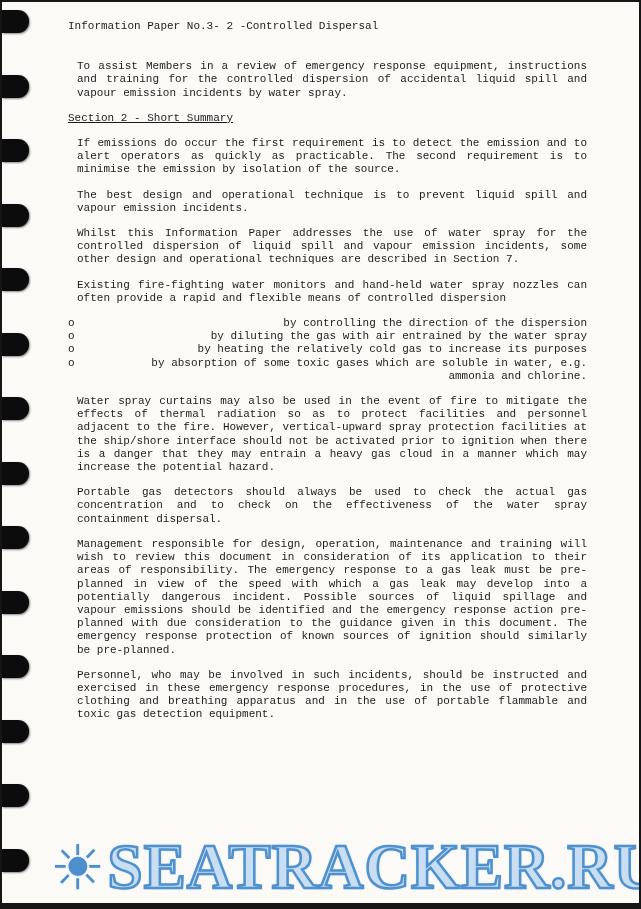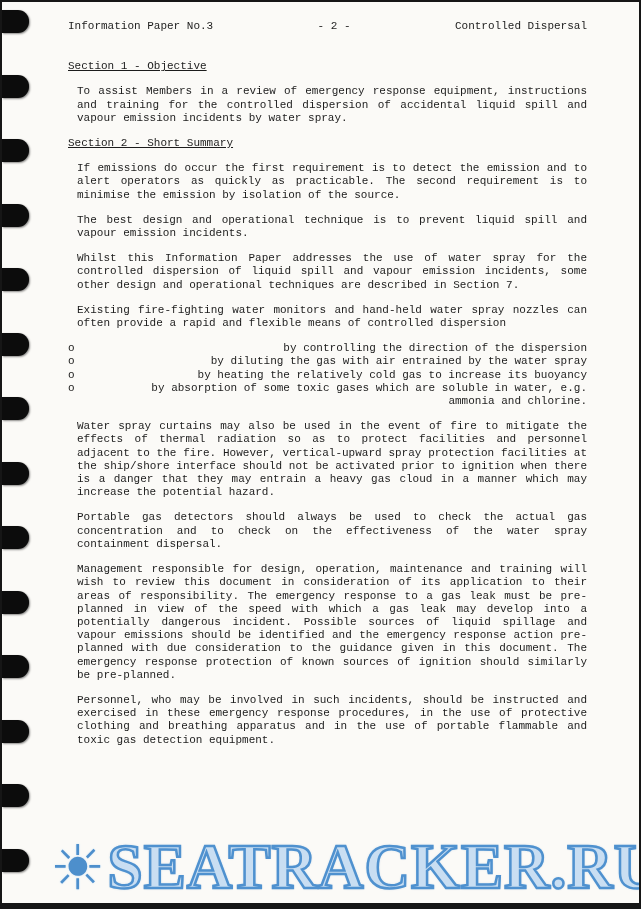--- a/index.html
+++ b/index.html
@@ -33,21 +33,20 @@
   }
   .content {
     position: relative;
     z-index: 1;
     padding: 18px 52px 0 66px;
     font-size: 11px;
     line-height: 13.2px;
   }
   .header-row {
     display: flex;
-    justify-content: space-between;
     margin-bottom: 27px;
     white-space: nowrap;
   }
   .sec-heading {
     font-size: 11px;
     font-weight: normal;
     text-decoration: underline;
     margin: 0 0 12px 0;
     white-space: nowrap;
   }
@@ -111,41 +110,40 @@
     </div>
 
   <div class="content">
 
     <div class="header-row">
       <span>Information Paper No.3</span>
       <span>- 2 -</span>
       <span>Controlled Dispersal</span>
     </div>
 
-    <h2 class="sec-heading">Section 1 - Objective</h2>
     <p class="para">To assist Members in a review of emergency response equipment, instructions and training for the controlled dispersion of accidental liquid spill and vapour emission incidents by water spray.</p>
 
     <h2 class="sec-heading">Section 2 - Short Summary</h2>
     <p class="para">If emissions do occur the first requirement is to detect the emission and to alert operators as quickly as practicable.  The second requirement is to minimise the emission by isolation of the source.</p>
     <p class="para">The best design and operational technique is to prevent liquid spill and vapour emission incidents.</p>
     <p class="para">Whilst this Information Paper addresses the use of water spray for the controlled dispersion of liquid spill and vapour emission incidents, some other design and operational techniques are described in Section 7.</p>
     <p class="para">Existing fire-fighting water monitors and hand-held water spray nozzles can often provide a rapid and flexible means of controlled dispersion</p>
 
     <div class="bullet-list">
       <div class="bullet-item">
         <span class="bullet-marker">o</span>
         <span class="bullet-text">by controlling the direction of the dispersion</span>
       </div>
       <div class="bullet-item">
         <span class="bullet-marker">o</span>
         <span class="bullet-text">by diluting the gas with air entrained by the water spray</span>
       </div>
       <div class="bullet-item">
         <span class="bullet-marker">o</span>
-        <span class="bullet-text">by heating the relatively cold gas to increase its buoyancy</span>
+        <span class="bullet-text">by heating the relatively cold gas to increase its purposes</span>
       </div>
       <div class="bullet-item">
         <span class="bullet-marker">o</span>
         <span class="bullet-text">by absorption of some toxic gases which are soluble in water, e.g. ammonia and chlorine.</span>
       </div>
     </div>
 
     <p class="para">Water spray curtains may also be used in the event of fire to mitigate the effects of thermal radiation so as to protect facilities and personnel adjacent to the fire.  However, vertical-upward spray protection facilities at the ship/shore interface should not be activated prior to ignition when there is a danger that they may entrain a heavy gas cloud in a manner which may increase the potential hazard.</p>
     <p class="para">Portable gas detectors should always be used to check the actual gas concentration and to check on the effectiveness of the water spray containment dispersal.</p>
 

